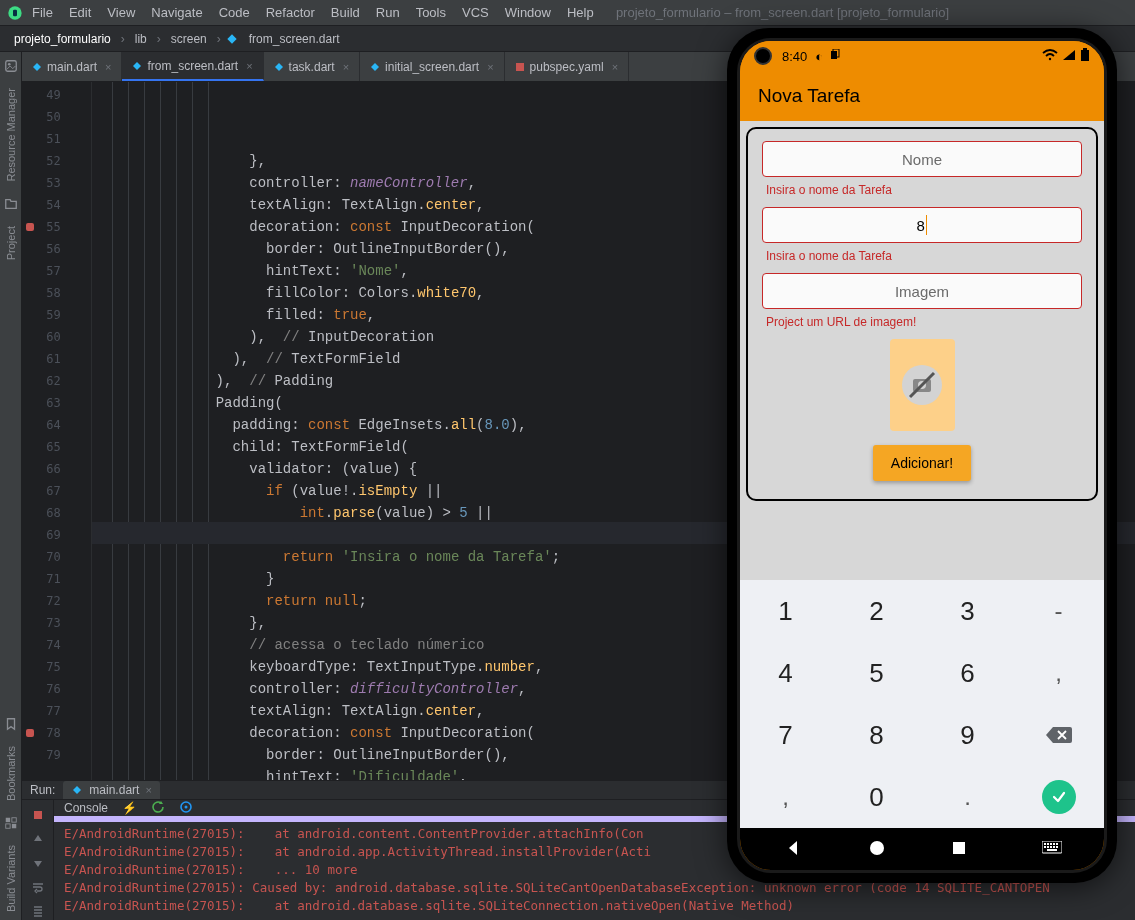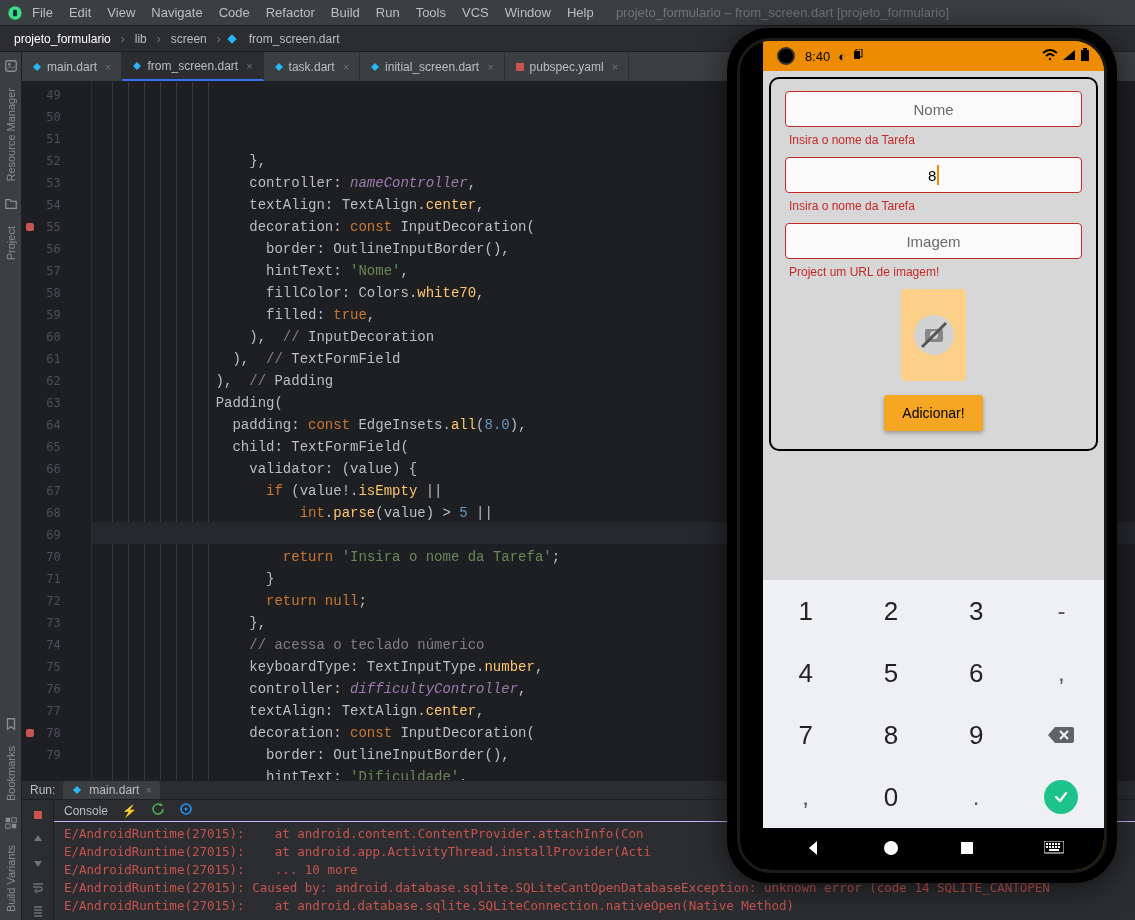--- a/index.html
+++ b/index.html
@@ -97,32 +97,32 @@
     background:#2b2d30; border-top:1px solid #1e1f22;
     display:flex; flex-direction:column;
   }
   .run-header { height:24px; display:flex; align-items:center; padding:0 8px; gap:8px; border-bottom:1px solid #1e1f22; font-size:12px;}
   .run-header .run-label { color:#bcbec4; }
   .run-header .run-tab { display:flex; align-items:center; gap:6px; background:#3c3f41; padding:2px 8px; border-radius:3px 3px 0 0;}
   .run-body { flex:1; display:flex; }
   .run-toolstrip { width:32px; display:flex; flex-direction:column; align-items:center; gap:6px; padding:6px 0; border-right:1px solid #1e1f22;}
   .run-toolstrip div { width:18px; height:18px; display:flex; align-items:center; justify-content:center; cursor:pointer;}
   .run-console-area { flex:1; display:flex; flex-direction:column; }
-  .console-tabs { height:22px; display:flex; align-items:center; gap:14px; padding:0 10px; font-size:12px; border-bottom:1px solid #c4b5fd;}
+  .console-tabs { height:22px; display:flex; align-items:center; gap:14px; padding:0 10px; font-size:12px; border-bottom:6px solid #c4b5fd;}
   .console-out { flex:1; font-family:Consolas,monospace; font-size:12.5px; line-height:18px; color:#c75450; padding:3px 10px; white-space:pre; overflow:hidden;}
   
   .emulator {
     position:absolute; top:28px; right:18px; width:390px; height:855px;
     z-index:50;
   }
   .phone-frame {
     width:100%; height:100%; background:#000; border-radius:42px;
     padding:10px; box-shadow:0 4px 30px rgba(0,0,0,0.6);
   }
-  .phone-inner { width:100%; height:100%; background:#000; border-radius:34px; overflow:hidden; border:3px solid #1a1a1a; display:flex; flex-direction:column;padding-left:23px;}
+  .phone-inner { width:100%; height:100%; background:#000; border-radius:34px; overflow:hidden; border:3px solid #1a1a1a; display:flex; flex-direction:column;}
   .phone-screen { flex:1; background:#ee8c00; display:flex; flex-direction:column; }
   .statusbar {
     height:30px; background:#ee8c00; display:flex; align-items:center;
     padding:0 14px; font-size:13px; color:#000; font-weight:500;
     position:relative;
   }
   .statusbar .camera { width:18px; height:18px; border-radius:50%; background:#000; border:2px solid #333; margin-right:10px;}
   .statusbar .right { margin-left:auto; display:flex; gap:4px; align-items:center;}
   .appbar { height:50px; background:#ee8c00; display:flex; align-items:center; padding:0 18px; font-size:19px; font-weight:500; color:#000;}
   .form-body { flex:1; background:#d7d7d7; padding:6px; }
@@ -526,20 +526,23 @@
                   <circle cx="8" cy="10" r="1.2" fill="#000"></circle>
                 </svg></span>
             <span><svg width="14" height="12" viewBox="0 0 14 12">
                   <path d="M1 11 L13 11 L13 1 Z" fill="#000"></path>
                 </svg></span>
             <span><svg width="10" height="14" viewBox="0 0 10 14">
                   <rect x="1" y="2" width="8" height="11" fill="#000"></rect>
                   <rect x="3" y="0" width="4" height="2" fill="#000"></rect>
                 </svg></span>
           </div>
+        </div>
+        <div class="appbar">
+          <span>Nova Tarefa</span>
         </div>
         <div class="form-body">
           <div class="form-card">
             <div class="tf err">
               <span class="tf-hint">Nome</span>
             </div>
             <div class="err-text">Insira o nome da Tarefa</div>
 
             <div class="tf err">
               <span class="tf-val">8</span>

